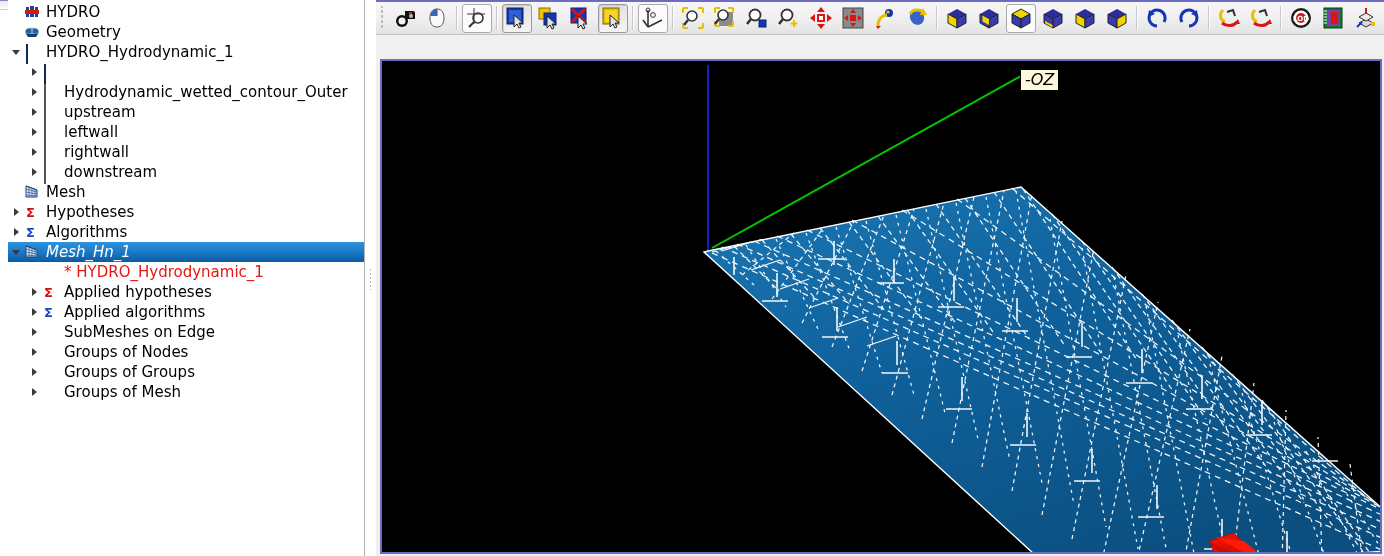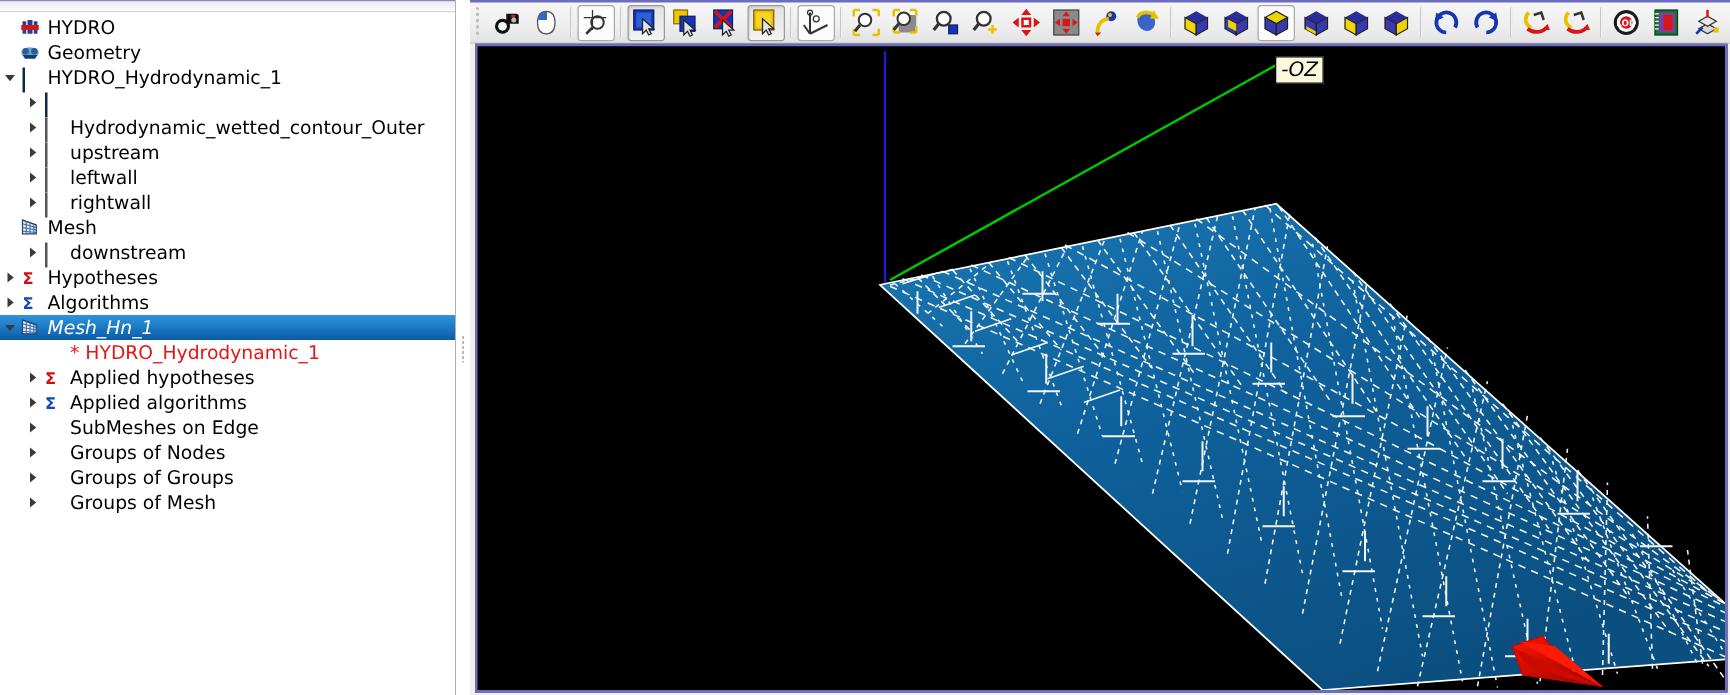--- a/index.html
+++ b/index.html
@@ -11,21 +11,21 @@
     -webkit-font-smoothing:none;
   }
   .app{position:relative;width:1384px;height:556px;display:flex;}
 
   
   .browser-panel{
     position:relative;width:366px;height:556px;
     background:#ffffff;
     box-sizing:border-box;
     border-right:1px solid #b0b0b0;
-    display:flex;flex-direction:column;
+    display:flex;flex-direction:row;
   }
   .browser-header{
     height:8px;flex:0 0 8px;
     background:linear-gradient(to bottom,#eceaf2 0%,#f4f3f7 60%,#ffffff 100%);
     border-bottom:1px solid #c9c7d2;
     border-top:1px solid #8a88b8;
   }
   .tree{
     flex:1 1 auto;position:relative;overflow:hidden;
     background:#ffffff;
@@ -90,20 +90,21 @@
     background-image:radial-gradient(#b6b6b6 40%,transparent 41%);
     background-size:3px 4px;
   }
 
   
   .view-area{
     position:relative;width:1008px;height:556px;flex:0 0 1008px;
     box-sizing:border-box;
     display:flex;flex-direction:column;
     background:#f0f0f0;
+    gap:24px;
   }
   .toolbar{
     position:relative;height:35px;flex:0 0 35px;
     background:linear-gradient(to bottom,#f6f6f6 0%,#efefef 55%,#e3e3e3 100%);
     border-top:2px solid #6c6cc0;
     border-bottom:1px solid #c2c2c2;
     display:flex;align-items:center;
     padding-left:2px;box-sizing:border-box;
   }
   .tbgrip{
@@ -213,35 +214,35 @@
           <span class="ico"><span class="ic-hatch"></span></span>
           <span class="lbl">leftwall</span>
         </div>
         <div class="row">
           <span class="ind" style="width: 20px;"></span>
           <span class="arrow right"></span>
           <span class="ico"><span class="ic-hatch"></span></span>
           <span class="lbl">rightwall</span>
         </div>
         <div class="row">
+          <span class="ind" style="width: 20px;"></span>
+          <span class="arrow right"></span>
+          <span class="ico"><span class="ic-hatch"></span></span>
+          <span class="lbl">downstream</span>
+        </div>
+        <div class="row">
           <span class="ind" style="width: 2px;"></span>
           <span class="arrow"></span>
           <span class="ico"><svg class="ic-mesh" viewBox="0 0 16 14">
               <path d="M2 1 L13 5 L13 12 L2 12 Z" fill="#e8eef5" stroke="#24406b" stroke-width="1"></path>
               <path d="M2 1 L13 5" stroke="#24406b"></path>
               <path d="M2 4 L13 7 M2 7 L13 9 M2 10 L13 11" stroke="#3a6ea8" stroke-width="0.9"></path>
               <path d="M5 2 L5 12 M8 3 L8 12 M11 4 L11 12" stroke="#3a6ea8" stroke-width="0.9"></path>
             </svg></span>
           <span class="lbl">Mesh</span>
-        </div>
-        <div class="row">
-          <span class="ind" style="width: 20px;"></span>
-          <span class="arrow right"></span>
-          <span class="ico"><span class="ic-hatch"></span></span>
-          <span class="lbl">downstream</span>
         </div>
         <div class="row">
           <span class="ind" style="width: 2px;"></span>
           <span class="arrow right"></span>
           <span class="ico"><svg class="ic-hyp" viewBox="0 0 16 14">
               <text x="2" y="12" font-family="DejaVu Sans" font-size="13" font-weight="bold" fill="#d01010">Σ</text>
             </svg></span>
           <span class="lbl">Hypotheses</span>
         </div>
         <div class="row">

